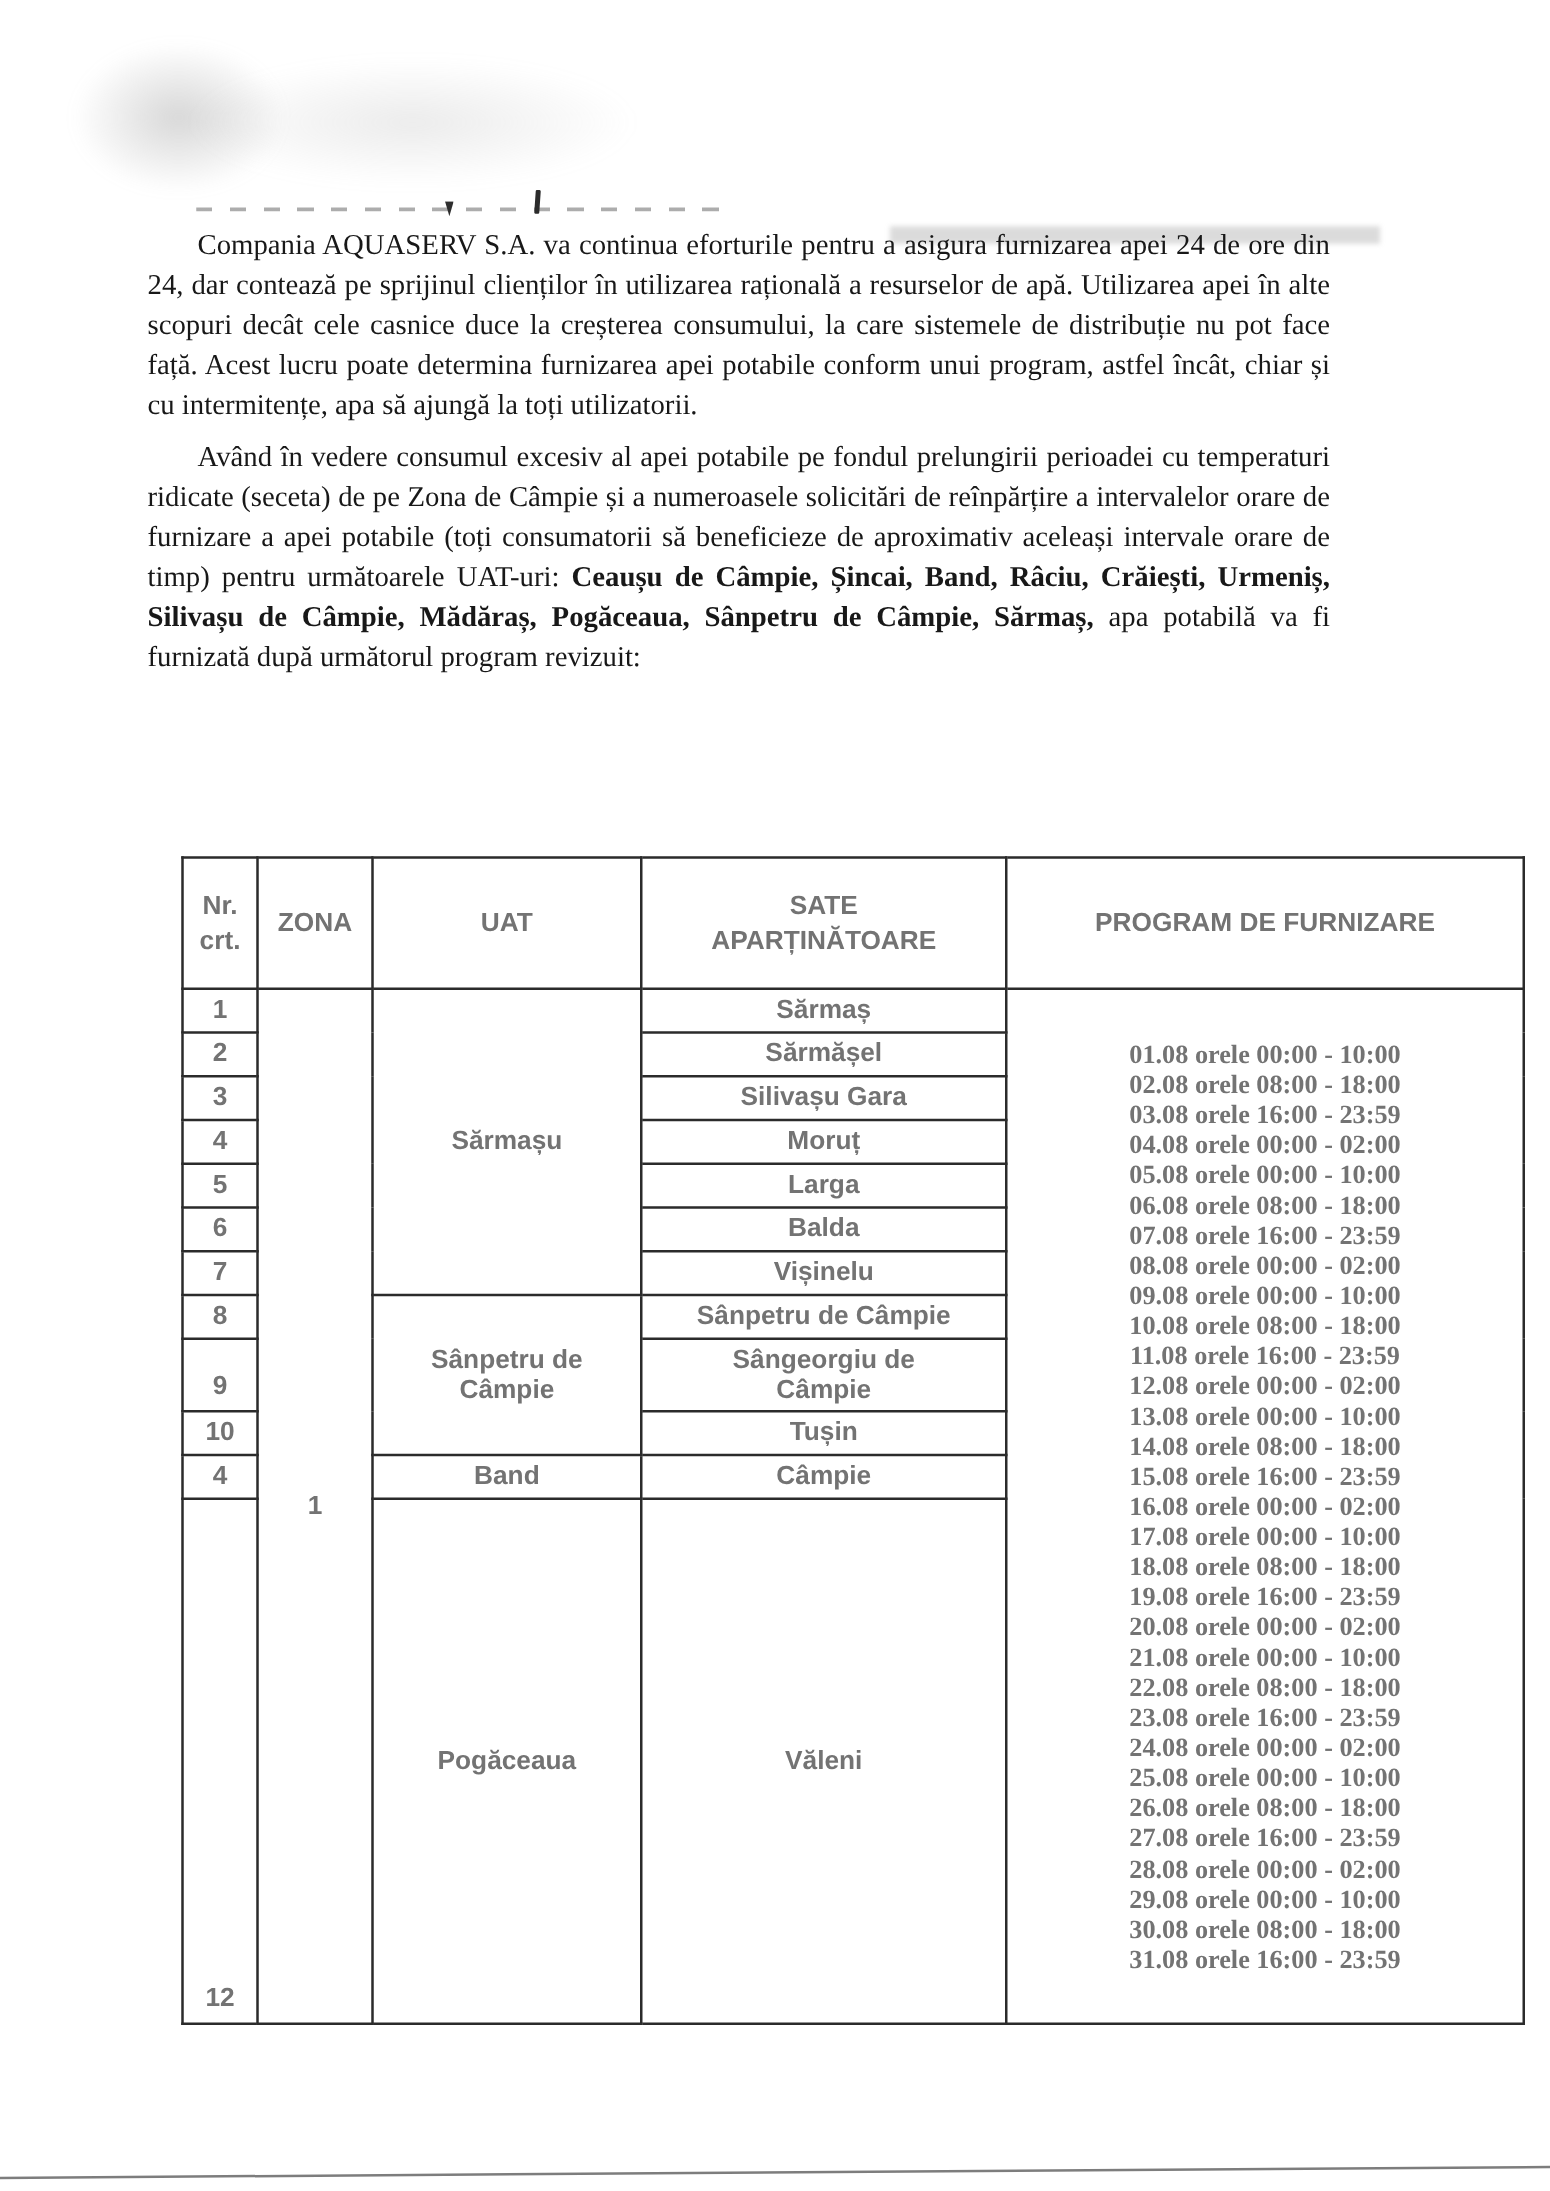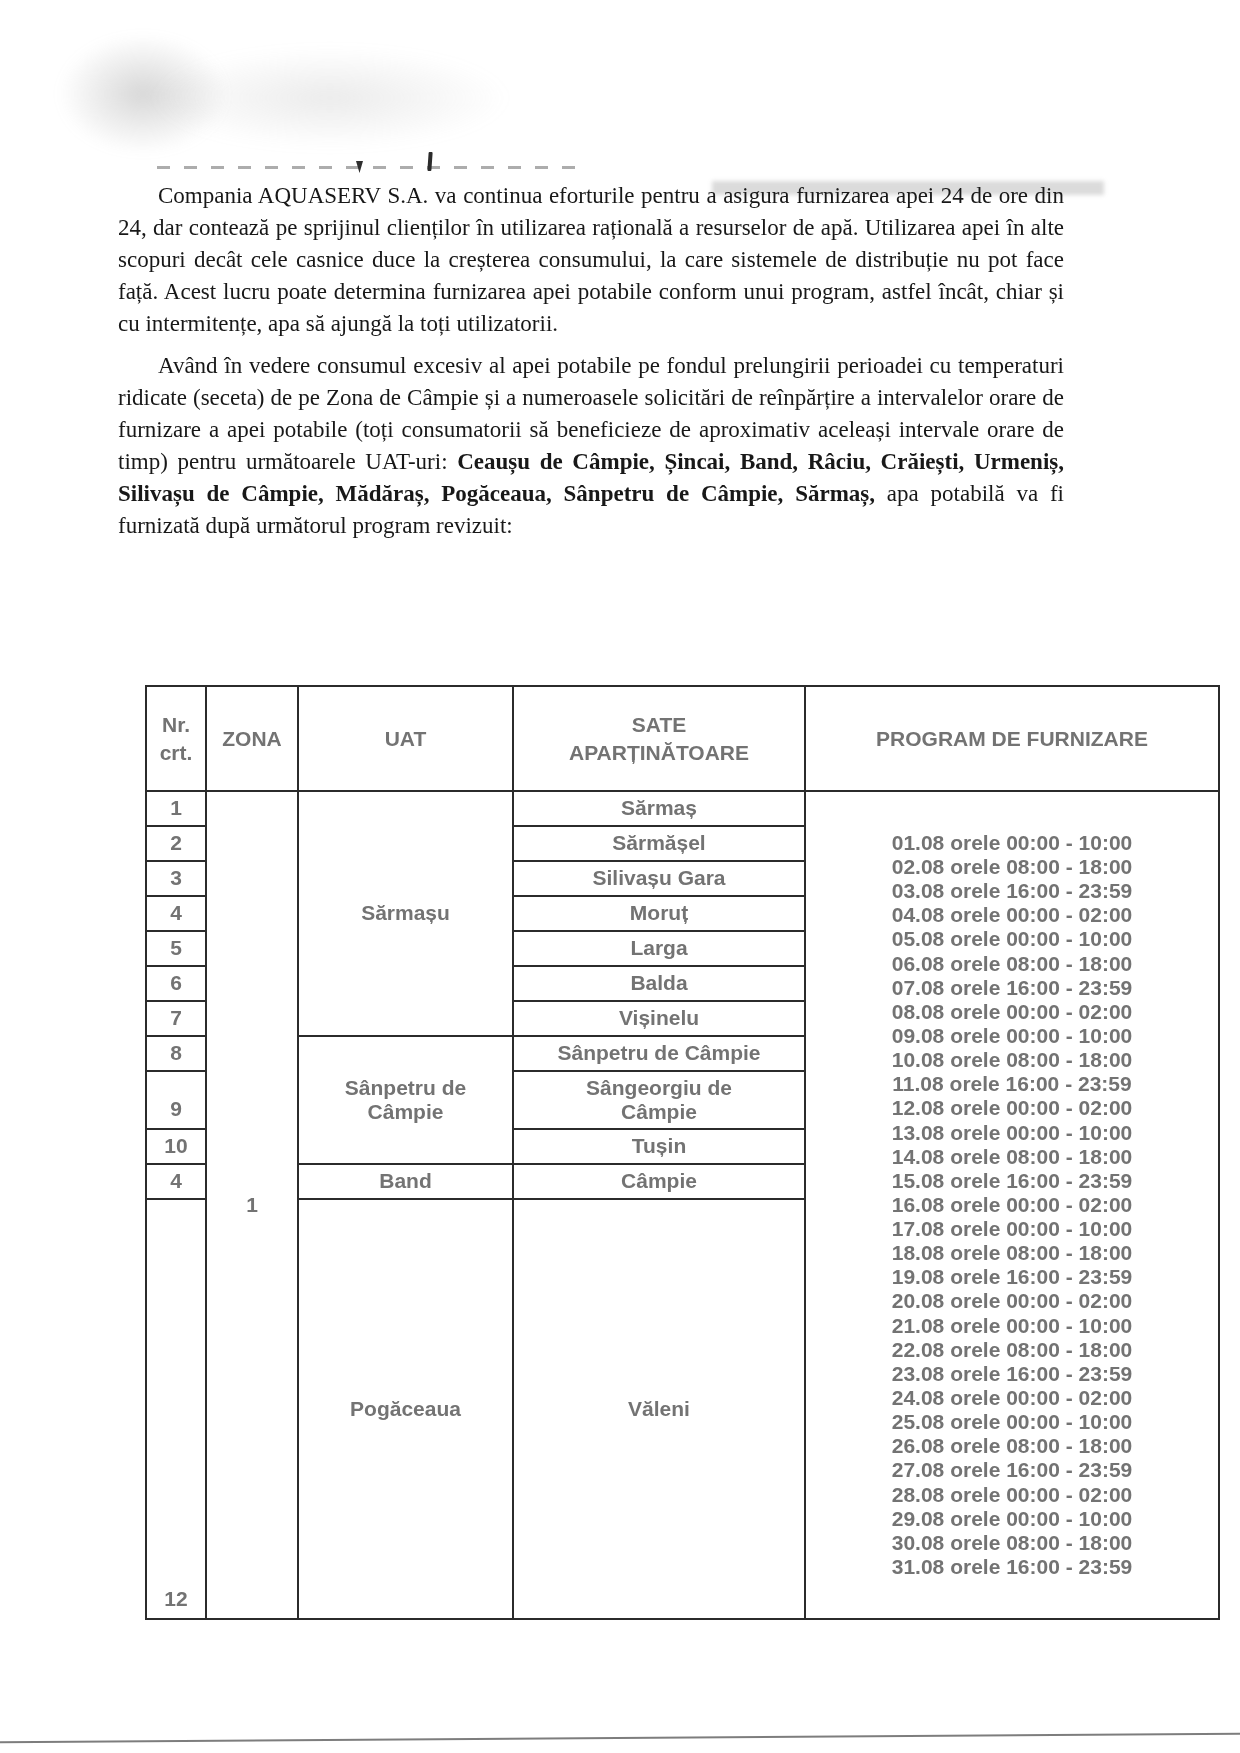--- a/index.html
+++ b/index.html
@@ -40,21 +40,21 @@
                        vertical-align:middle;white-space:pre-line;line-height:1.3;}
   table.sched tbody td{font-size:21px;font-weight:bold;text-align:center;vertical-align:middle;
                        white-space:pre-line;line-height:1.15;}
   table.sched tbody tr{height:35px;}
   tr.row-tall{height:58px !important;}
   tr.row-xtall{height:420px !important;}
   td.col-nr.v-bottom{vertical-align:bottom;padding-bottom:7px;}
   td.col-zona{font-size:22px;}
   td.col-prog{vertical-align:top;text-align:left;font-weight:normal;font-size:20px;
               line-height:25.8px;padding:21px 0 0 80px;white-space:pre-line;
-              font-family:Liberation Sans, sans-serif;}
+              font-family:Liberation Serif, serif;}
 </style>
 </head>
 <body>
 
 <div class="page">
 
   <div class="blob1"></div>
   <div class="blob2"></div>
   <div class="dashes"></div>
   <div class="mark-tick"></div>

